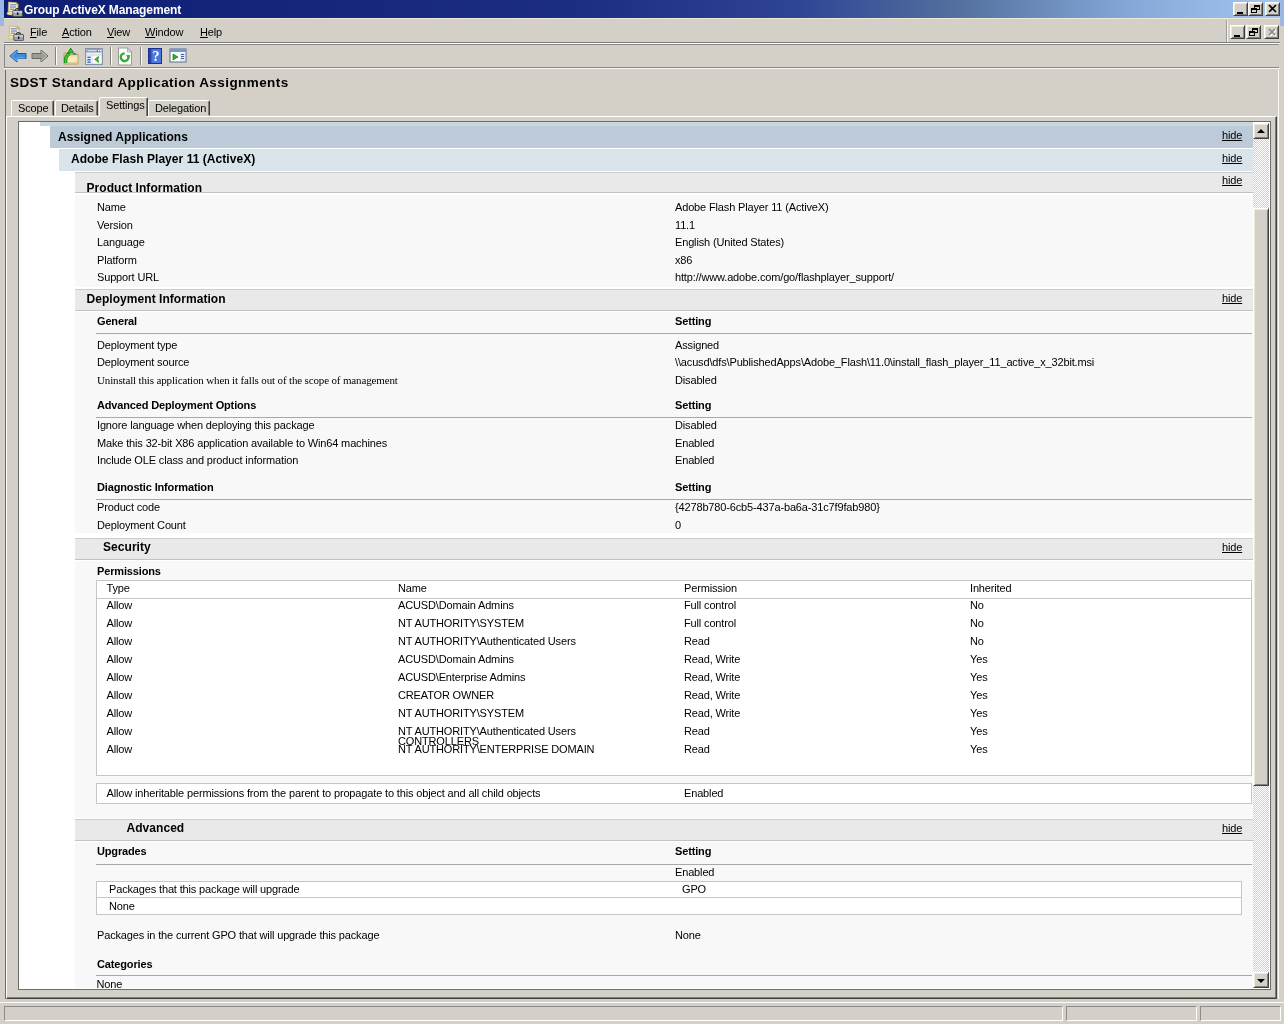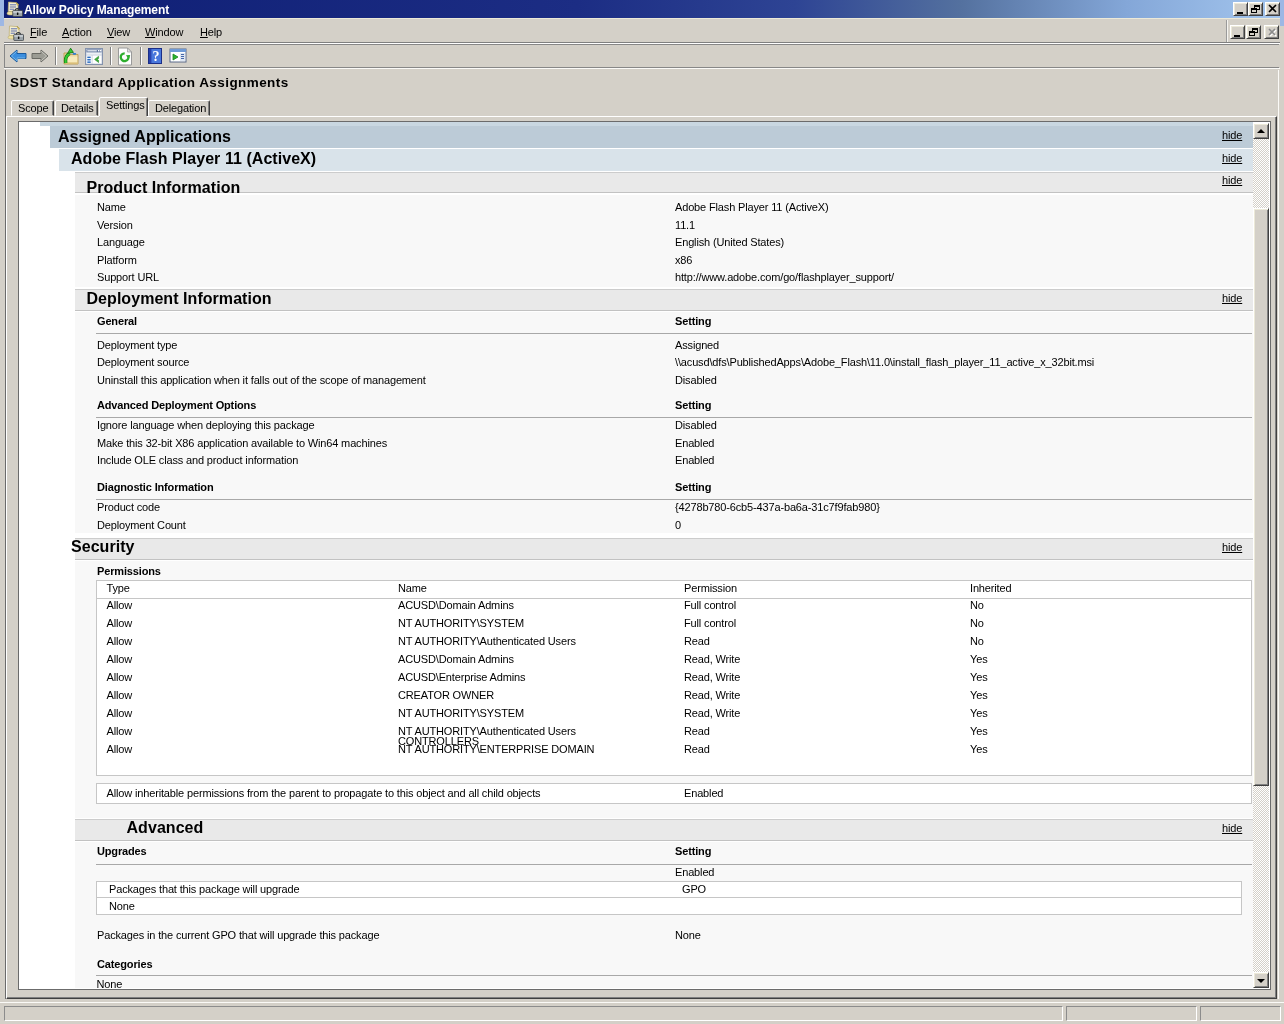--- a/index.html
+++ b/index.html
@@ -2,21 +2,21 @@
 <html><head>
 <meta charset="utf-8">
 <style>
 * { margin:0; padding:0; box-sizing:border-box; }
 html,body { width:1284px; height:1024px; overflow:hidden; }
 body { font-family:"Liberation Sans", sans-serif; background:#d4d0c8; position:relative; }
 .abs { position:absolute; }
 .r { position:absolute; font-size:11px; line-height:11px; white-space:nowrap; color:#000; letter-spacing:-0.15px; }
 .b { font-weight:bold; }
 .band { position:absolute; }
-.bandtxt { position:absolute; font-size:16px; font-weight:bold; line-height:12px; white-space:nowrap; letter-spacing:0.05px; }
+.bandtxt { position:absolute; font-size:12px; font-weight:bold; line-height:12px; white-space:nowrap; letter-spacing:0.05px; }
 .hline { position:absolute; height:1px; background:#a8a8a8; }
 .cblock { position:absolute; background:#f8f8f8; }
 </style>
 </head>
 <body>
 
 <div class="abs" style="left:0;top:0;width:4px;height:26px;background:#9db7e4;"></div>
 <div class="abs" style="left:1280px;top:0;width:4px;height:26px;background:#9db7e4;"></div>
 
 <div class="abs" style="left:4px;top:0;width:1276px;height:18px;background:linear-gradient(90deg,#0e1e74 0%,#1c2d84 45%,#2e4494 62%,#54719f 75%,#84a7d8 88%,#a4c6ee 100%);"></div>
@@ -25,21 +25,21 @@
   <path d="M10 1.2 L12.5 3.4 L11.5 4.4 Z" fill="#e8cf6e" stroke="#a08830" stroke-width="0.5"></path>
   <rect x="3.9" y="3.3" width="6.3" height="1" fill="#5e6fae"></rect>
   <rect x="3.8" y="5.5" width="6.3" height="1" fill="#5e6fae"></rect>
   <rect x="3.7" y="7.7" width="4.5" height="1" fill="#5e6fae"></rect>
   <path d="M1 12.2 Q1 10.8 3.4 10.6 L6.5 10.8 Q8 11 8 12.4 Q8 13.8 5.6 14 L3 13.9 Q1 13.7 1 12.2 Z" fill="#f0e3a4" stroke="#b7a970" stroke-width="0.6"></path>
   <path d="M9.2 9.8 Q9.3 7.6 11.5 7.7 Q13.7 7.8 13.6 9.9" fill="none" stroke="#33383d" stroke-width="1.2"></path>
   <rect x="6.8" y="9.4" width="9.7" height="6.2" rx="0.8" fill="#9aa2a8" stroke="#3c4146" stroke-width="0.8"></rect>
   <rect x="7.3" y="10" width="8.7" height="2.1" fill="#c2c8cd"></rect>
   <rect x="10.9" y="11.4" width="1.5" height="2.6" rx="0.4" fill="#0c0c0c"></rect>
 </svg>
-<div class="abs" style="left:24px;top:3px;font-size:12px;font-weight:bold;color:#fff;letter-spacing:-0.1px;">Allow Policy Management</div>
+<div class="abs" style="left:24px;top:3px;font-size:12px;font-weight:bold;color:#fff;letter-spacing:-0.1px;">Group ActiveX Management</div>
 
 <div class="abs tbtn" style="left:1233px;top:2px;width:15px;height:14px;background:#d4d0c8;border:1px solid;border-color:#fff #404040 #404040 #fff;box-shadow:inset 1px 1px 0 #ece9d8, inset -1px -1px 0 #808080;">
     <div class="abs" style="left:3px;top:9px;width:6px;height:2px;background:#000;"></div>
   </div>
 <div class="abs tbtn" style="left:1248px;top:2px;width:15px;height:14px;background:#d4d0c8;border:1px solid;border-color:#fff #404040 #404040 #fff;box-shadow:inset 1px 1px 0 #ece9d8, inset -1px -1px 0 #808080;">
  <div class="abs" style="left:5px;top:2px;width:6px;height:5px;border:1px solid #000;border-top-width:2px;background:transparent;"></div>
  <div class="abs" style="left:2px;top:5px;width:6px;height:5px;border:1px solid #000;border-top-width:2px;background:#d4d0c8;"></div>
 </div>
 <div class="abs tbtn" style="left:1265px;top:2px;width:15px;height:14px;background:#d4d0c8;border:1px solid;border-color:#fff #404040 #404040 #fff;box-shadow:inset 1px 1px 0 #ece9d8, inset -1px -1px 0 #808080;">
  <svg width="13" height="12" viewBox="0 0 13 12" class="abs" style="left:0;top:0;">
@@ -203,41 +203,41 @@
   <div class="bandtxt" style="left:86.5px;top:293px;">Deployment Information</div>
   <div class="r" style="left:1222px;top:293px;text-decoration:underline;">hide</div>
   <div class="cblock" style="left:74.5px;top:312.3px;width:1178.5px;height:221px;"></div>
   <div class="r b" style="left:97px;top:315.5px;">General</div>
       <div class="r b" style="left:675px;top:315.5px;">Setting</div>
   <div class="hline" style="left:96px;top:333px;width:1155.5px;"></div>
   <div class="r" style="left:97px;top:339.5px;">Deployment type</div>
       <div class="r" style="left:675px;top:339.5px;">Assigned</div>
   <div class="r" style="left:97px;top:357px;">Deployment source</div>
       <div class="r" style="left:675px;top:357px;">\\acusd\dfs\PublishedApps\Adobe_Flash\11.0\install_flash_player_11_active_x_32bit.msi</div>
-  <div class="r" style="left:97px;top:374.5px;">Uninstall this application when it falls out of the scope of management</div>
+  <div class="r" style="left:97px;top:374.5px;font-family:Liberation Serif, serif;">Uninstall this application when it falls out of the scope of management</div>
       <div class="r" style="left:675px;top:374.5px;">Disabled</div>
   <div class="r b" style="left:97px;top:399.5px;">Advanced Deployment Options</div>
       <div class="r b" style="left:675px;top:399.5px;">Setting</div>
   <div class="hline" style="left:96px;top:417px;width:1155.5px;"></div>
   <div class="r" style="left:97px;top:420.2px;">Ignore language when deploying this package</div>
       <div class="r" style="left:675px;top:420.2px;">Disabled</div>
   <div class="r" style="left:97px;top:437.6px;">Make this 32-bit X86 application available to Win64 machines</div>
       <div class="r" style="left:675px;top:437.6px;">Enabled</div>
   <div class="r" style="left:97px;top:455px;">Include OLE class and product information</div>
       <div class="r" style="left:675px;top:455px;">Enabled</div>
   <div class="r b" style="left:97px;top:481.5px;">Diagnostic Information</div>
       <div class="r b" style="left:675px;top:481.5px;">Setting</div>
   <div class="hline" style="left:96px;top:499px;width:1155.5px;"></div>
   <div class="r" style="left:97px;top:502px;">Product code</div>
       <div class="r" style="left:675px;top:502px;">{4278b780-6cb5-437a-ba6a-31c7f9fab980}</div>
   <div class="r" style="left:97px;top:519.5px;">Deployment Count</div>
       <div class="r" style="left:675px;top:519.5px;">0</div>
 
   <div class="band" style="left:74.5px;top:537.5px;width:1178.5px;height:22.5px;background:#e9e9e9;border-top:1px solid #cccccc;border-bottom:1px solid #c2c2c2;"></div>
-  <div class="bandtxt" style="left:71px;top:541.3px;">Security</div>
+  <div class="bandtxt" style="left:103px;top:541.3px;">Security</div>
   <div class="r" style="left:1222px;top:541.5px;text-decoration:underline;">hide</div>
   <div class="cblock" style="left:74.5px;top:561px;width:1178.5px;height:256.5px;"></div>
   <div class="r b" style="left:97px;top:566px;">Permissions</div>
   <div class="abs" style="left:96px;top:580px;width:1155.5px;height:196px;background:#fff;border:1px solid #c6c6c6;"></div>
   <div class="r" style="left:106.5px;top:582.5px;">Type</div>
   <div class="r" style="left:398px;top:582.5px;">Name</div>
   <div class="r" style="left:684px;top:582.5px;">Permission</div>
   <div class="r" style="left:970px;top:582.5px;">Inherited</div>
   <div class="hline" style="left:96px;top:597.5px;width:1155.5px;background:#c6c6c6;"></div>
   <div class="r" style="left:106.5px;top:600px;">Allow</div>

